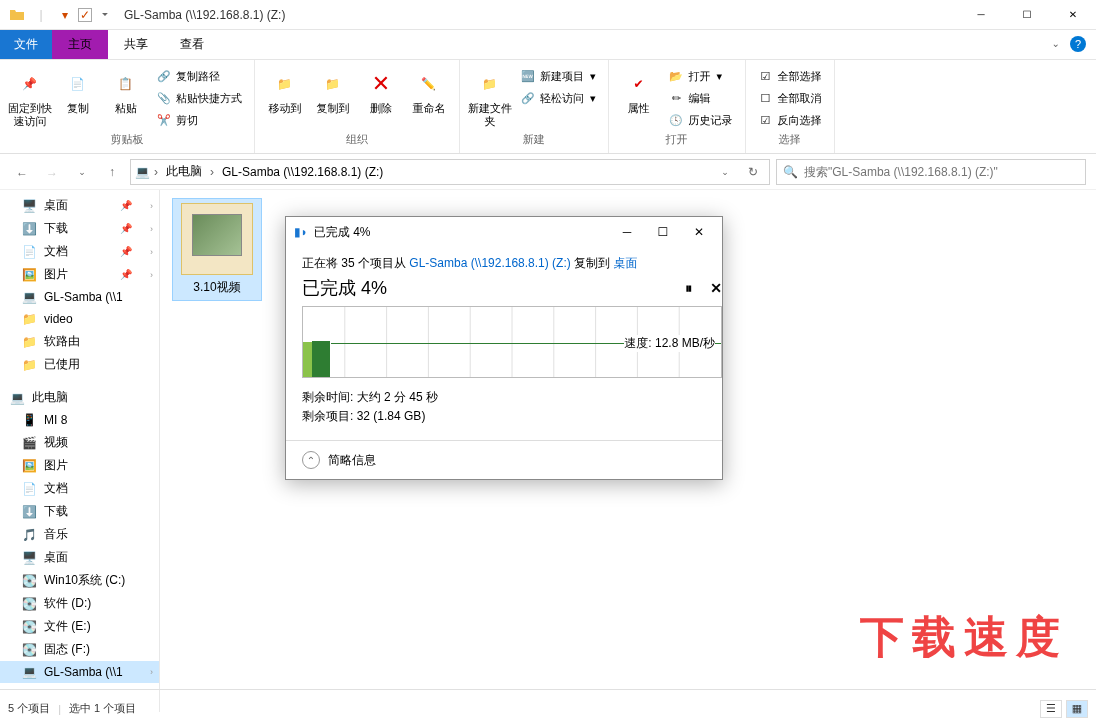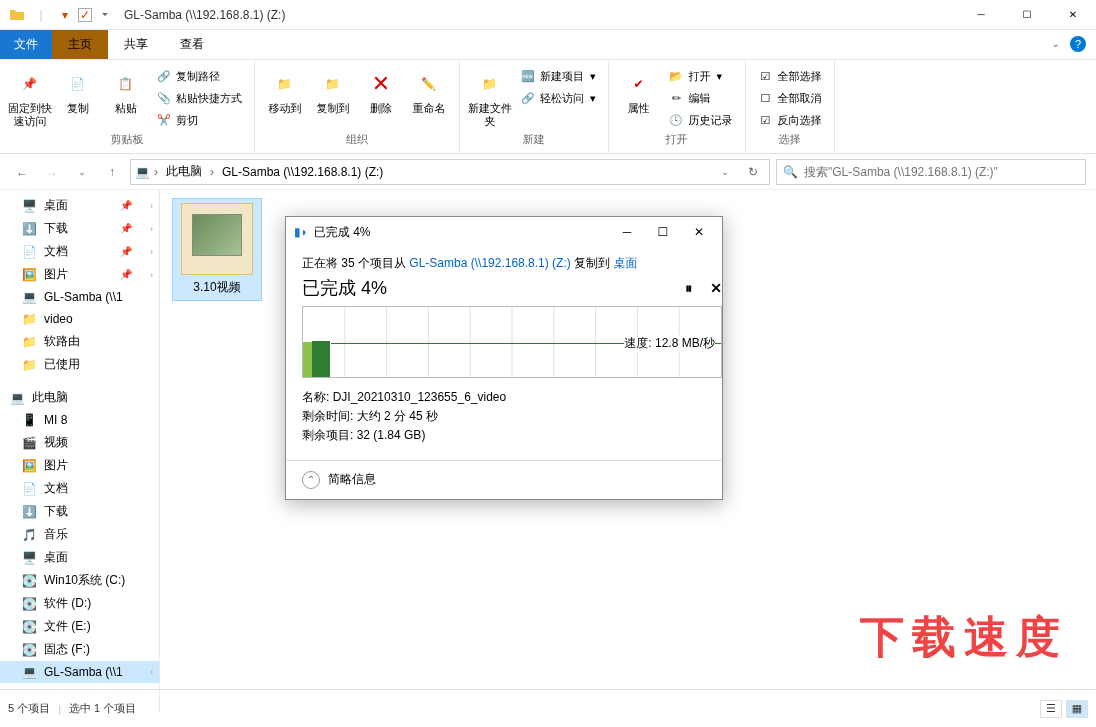--- a/index.html
+++ b/index.html
@@ -10,21 +10,21 @@
 .titlebar .qat { display: flex; align-items: center; padding-left: 6px; gap: 2px; }
 .qat-icon { width: 22px; height: 22px; display: flex; align-items: center; justify-content: center; }
 .titlebar .title { flex: 1; padding-left: 8px; color: #333; }
 .titlebar .controls { display: flex; }
 .titlebar .controls .ctrl { width: 46px; height: 30px; display: flex; align-items: center; justify-content: center; font-size: 10px; }
 
 
 .tabrow { height: 30px; display: flex; align-items: stretch; border-bottom: 1px solid #e5e5e5; position: relative; }
 .filetab { background: #1976d2; color: #fff; padding: 0 14px; display: flex; align-items: center; }
 .tab { padding: 0 16px; display: flex; align-items: center; color: #000; }
-.tab.active { background: #a16207; }
+.tab.active { background: #a21caf; }
 .help-icon { position: absolute; right: 10px; top: 6px; width: 16px; height: 16px; border-radius: 50%; background: #0078d4; color: #fff; display: flex; align-items: center; justify-content: center; font-size: 11px; }
 
 
 .ribbon { height: 94px; background: #fff; display: flex; border-bottom: 1px solid #e0e0e0; }
 .rgroup { border-right: 1px solid #e8e8e8; padding: 4px 8px; display: flex; flex-direction: column; align-items: center; }
 .rgroup .items { display: flex; flex: 1; align-items: flex-start; gap: 4px; }
 .rgroup .glabel { font-size: 11px; color: #666; padding-bottom: 2px; }
 .rbtn-lg { width: 44px; display: flex; flex-direction: column; align-items: center; text-align: center; padding-top: 4px; gap: 2px; }
 .rbtn-lg .ic { width: 32px; height: 32px; display: flex; align-items: center; justify-content: center; }
 .rbtn-lg .lbl { font-size: 11px; line-height: 1.2; }
@@ -402,21 +402,20 @@
       </svg>
       <div class="chart-bars">
         <div class="chart-bar" style="height:50%"></div>
         <div class="chart-bar dk" style="height:51%"></div>
         <div class="chart-bar dk" style="height:52%"></div>
       </div>
       <div class="chart-line"></div>
       <div class="chart-speed">速度: 12.8 MB/秒</div>
     </div>
     <div class="dlg-details">
-      <div><span>名称: </span><span>DJI_20210310_123655_6_video</span></div>
       <div><span>剩余时间: </span><span>大约 2 分 45 秒</span></div>
       <div><span>剩余项目: </span><span>32 (1.84 GB)</span></div>
     </div>
   </div>
   <div class="dlg-footer">
     <span class="circ">⌃</span>
     <span>简略信息</span>
   </div>
 </div>
 

